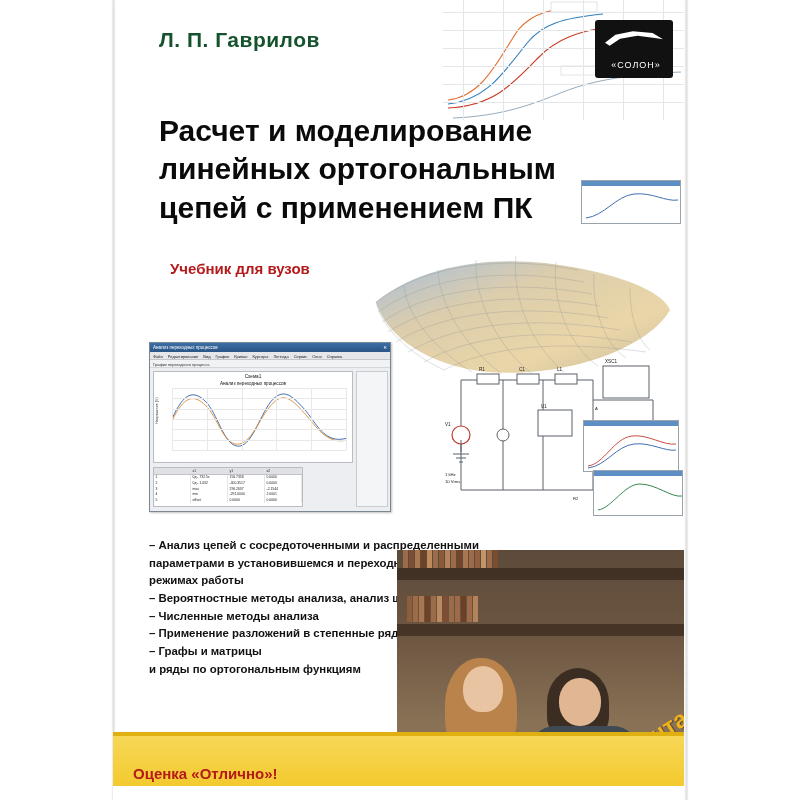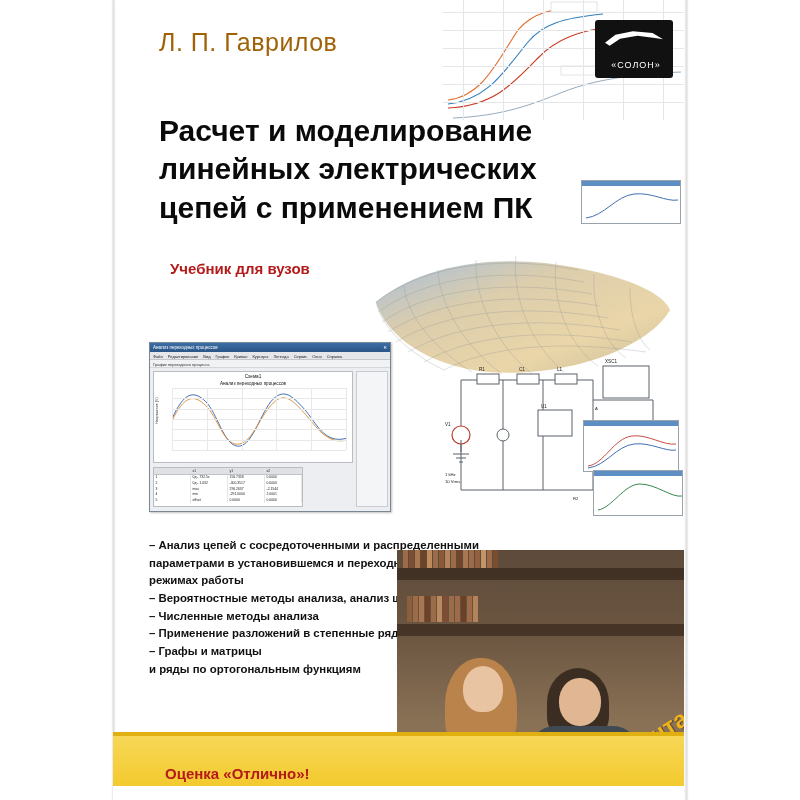--- a/index.html
+++ b/index.html
@@ -66,23 +66,23 @@
     top: 0; bottom: 0;
     width: 1px;
     background: #e3e7ea;
   }
 
   
   .author {
     position: absolute;
     left: 46px;
     top: 28px;
-    font-size: 25px;
-    font-weight: normal;
-    color: #a16207;
+    font-size: 21px;
+    font-weight: bold;
+    color: #14532d;
     letter-spacing: 0.5px;
   }
 
   
   .logo {
     position: absolute;
     right: 14px;
     top: 20px;
     width: 78px;
     height: 58px;
@@ -440,21 +440,21 @@
     background: linear-gradient(to bottom,#f7d85a,#f2c623);
   }
   .bottom-bar .strip {
     position: absolute;
     left: 0; right: 0; top: 0;
     height: 4px;
     background: #e0b010;
   }
   .excellent {
     position: absolute;
-    left: 52px;
+    left: 20px;
     bottom: 18px;
     font-size: 15px;
     font-weight: bold;
     color: #b51a1a;
   }
   .bottom-white {
     position: absolute;
     left: 0; right: 0; bottom: 0;
     height: 14px;
     background: #ffffff;
@@ -489,21 +489,21 @@
       </svg>
     </div>
 
     <div class="author">Л. П. Гаврилов</div>
 
     <div class="logo">
       <div class="swash"></div>
       <div class="logo-text">«СОЛОН»</div>
     </div>
 
-    <div class="title">Расчет и моделирование линейных электрических цепей с применением ПК</div>
+    <div class="title">Расчет и моделирование линейных ортогональным цепей с применением ПК</div>
 
     <div class="subtitle">
       <div>Учебник для вузов</div>
     </div>
 
     <div class="mesh">
       <svg width="310" height="140" viewBox="0 0 310 140">
         <defs>
           <linearGradient id="meshgrad" x1="0" y1="0" x2="1" y2="1">
             <stop offset="0%" stop-color="#9fb9d8"></stop>

